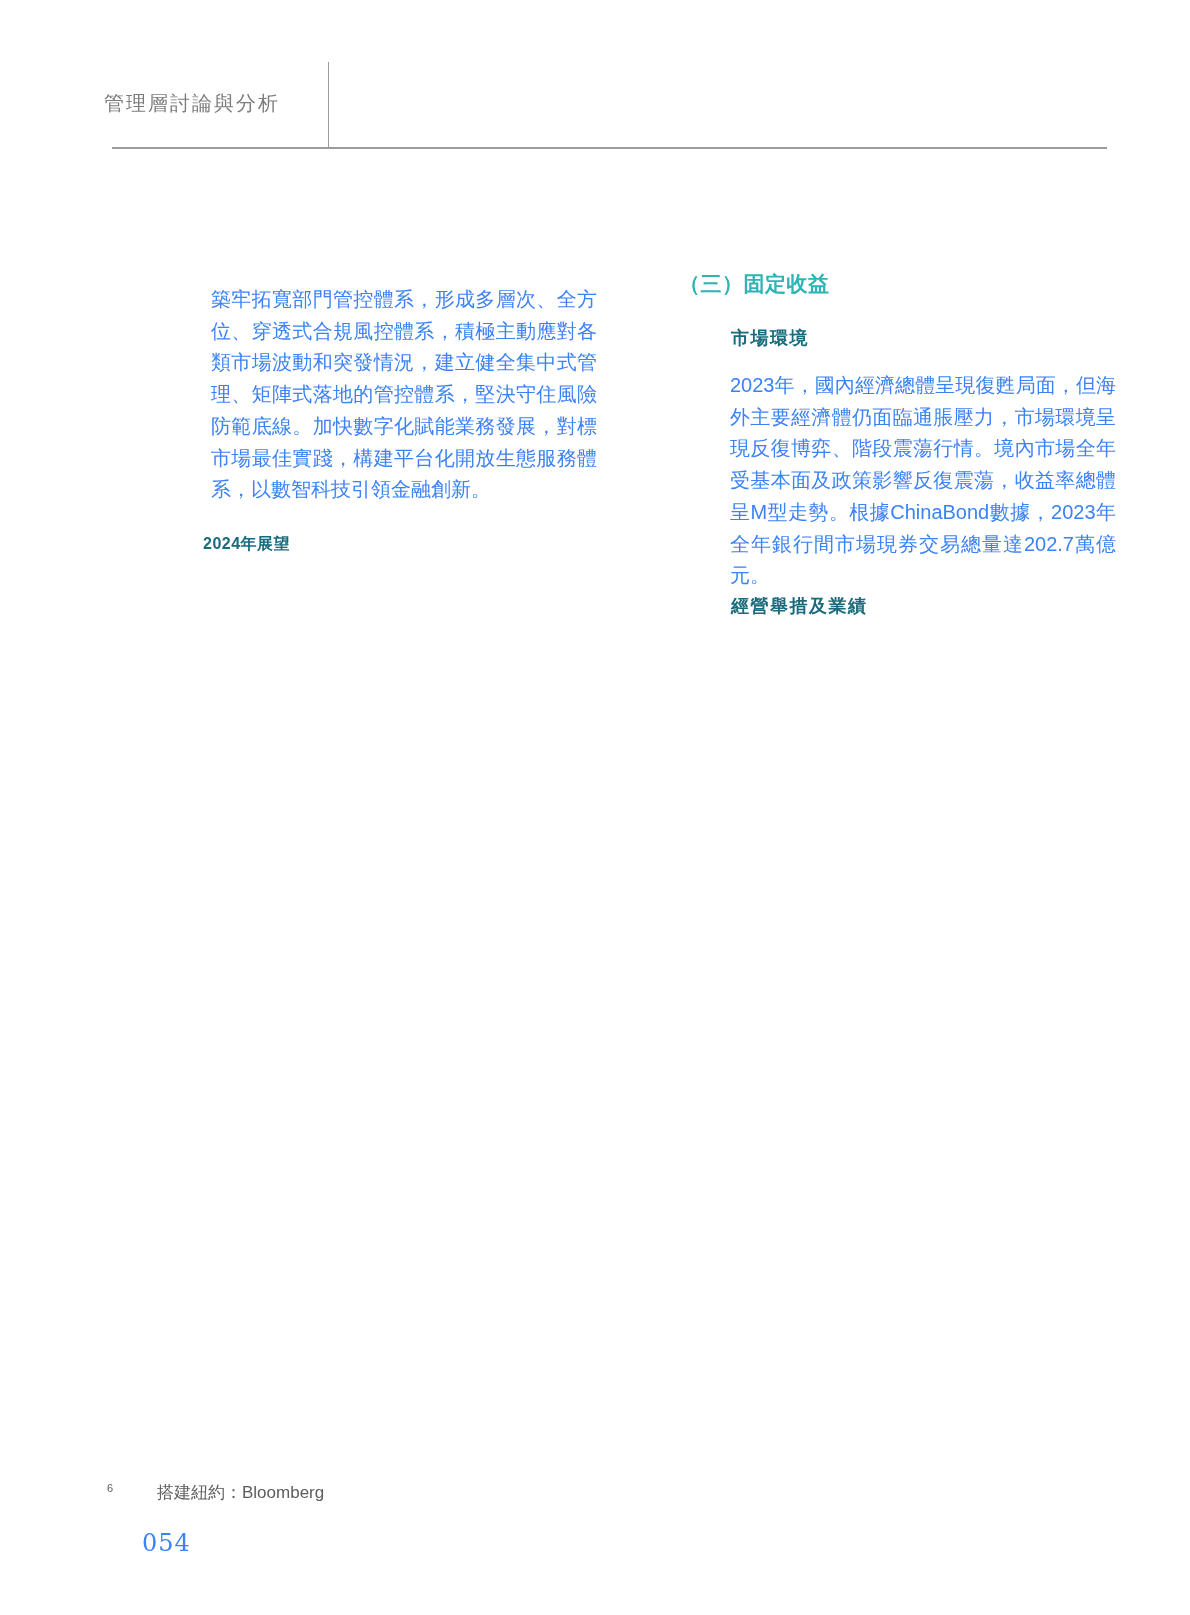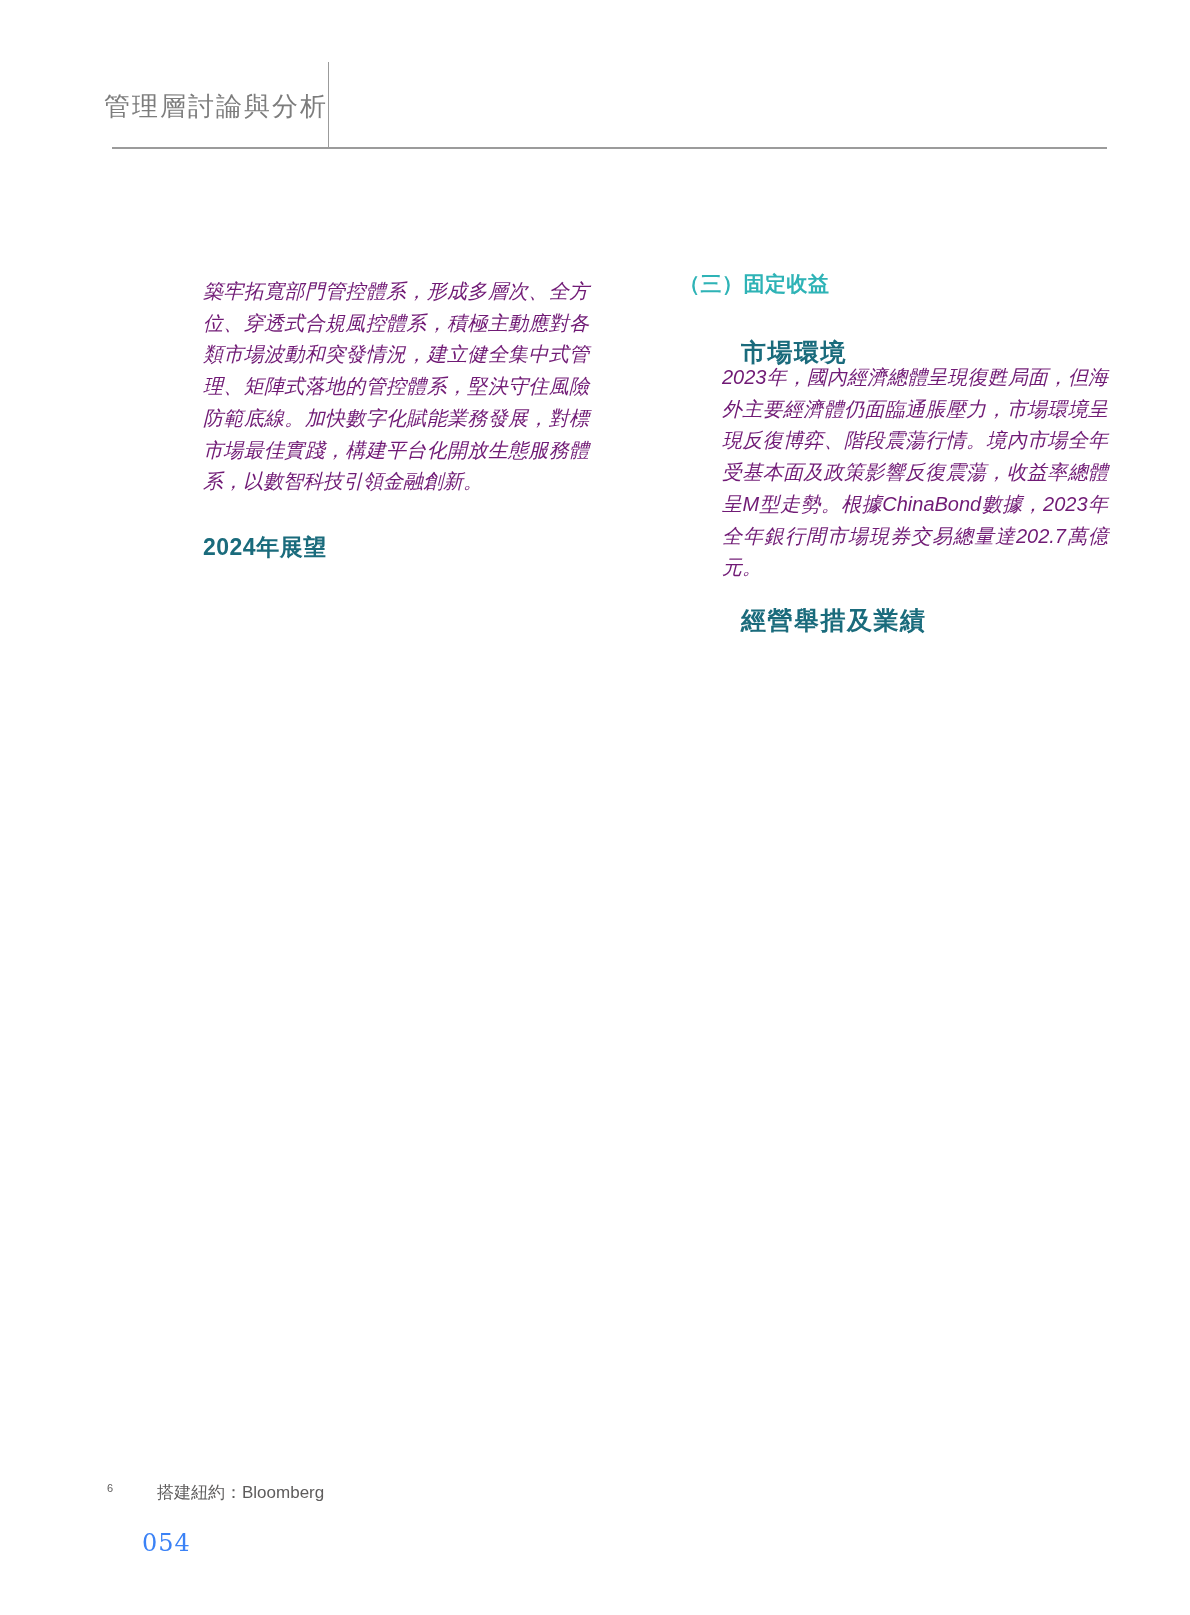--- a/index.html
+++ b/index.html
@@ -10,21 +10,21 @@
     background: #ffffff;
     overflow: hidden;
     font-family: "Liberation Sans", sans-serif;
   }
 
   
   .header-title {
     position: absolute;
     left: 104px; top: 91px;
     font-family: "DejaVu Serif", "Liberation Serif", serif;
-    font-size: 26px;
+    font-size: 20px;
     line-height: 1.2;
     letter-spacing: 2px;
     color: #7c7c7c;
     white-space: nowrap;
   }
   .v-rule {
     position: absolute;
     left: 328px; top: 62px;
     width: 1px; height: 86px;
     background: #9b9b9b;
@@ -33,41 +33,40 @@
     position: absolute;
     left: 112px; top: 147px;
     width: 995px; height: 2px;
     background: #9b9b9b;
   }
 
   
   .body-para {
     position: absolute;
     width: 386px;
-    margin: 0;
+    margin: 8px;
     font-size: 20px;
     line-height: 31.7px;
-    color: #701a75;
+    color: #3b82f6;
     text-align: justify;
     text-justify: inter-ideograph;
-    font-style: italic;
   }
   .body-para sup {
     font-size: 12px;
     line-height: 0;
     vertical-align: super;
   }
 
   
   .para-risk    { left: 203px; top: 276px; }
   .h-outlook {
     position: absolute;
     left: 203px; top: 535px;
     margin: 0;
-    font-size: 23px;
+    font-size: 16px;
     line-height: 1.1;
     font-weight: bold;
     color: #1a6b7c;
     letter-spacing: 0.5px;
     white-space: nowrap;
   }
   .para-outlook { left: 203px; top: 574px; }
 
   
   .h-section {
@@ -76,22 +75,22 @@
     margin: 0;
     font-size: 21px;
     line-height: 1.15;
     font-weight: bold;
     color: #2eb3b6;
     letter-spacing: 0.5px;
     white-space: nowrap;
   }
   .h-sub {
     position: absolute;
-    margin: 18px;
-    font-size: 25px;
+    margin: 8px;
+    font-size: 18px;
     line-height: 1.1;
     font-weight: bold;
     color: #1a6b7c;
     letter-spacing: 1.5px;
     white-space: nowrap;
   }
   .h-market     { left: 723px; top: 321px; }
   .para-market  { left: 722px; top: 362px; }
   .h-operations { left: 723px; top: 589px; }
   .para-operations { left: 722px; top: 629px; }

